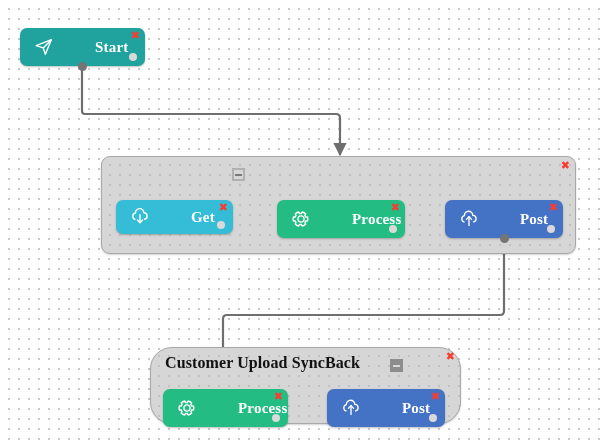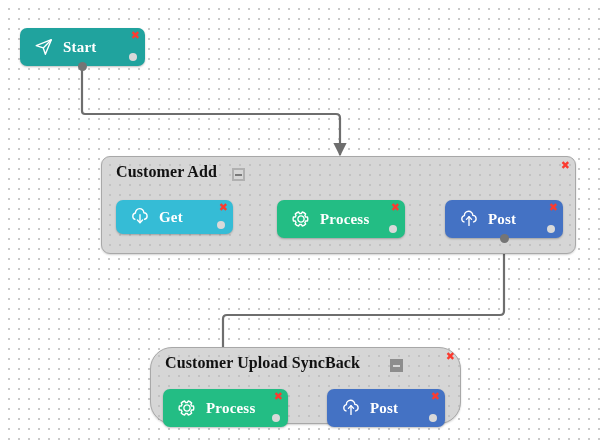--- a/index.html
+++ b/index.html
@@ -97,20 +97,21 @@
 
   
   .node {
     position: absolute;
     box-sizing: border-box;
     border-radius: 7px;
     box-shadow: 0 1px 2px rgba(0,0,0,0.25);
     display: flex;
     align-items: center;
     cursor: pointer;
+    gap: 32px;
   }
   .node-icon {
     margin-left: 13px;
     width: 22px;
     height: 22px;
     flex: 0 0 auto;
     display: flex;
     align-items: center;
     justify-content: center;
   }
@@ -184,21 +185,20 @@
         <path d="M11.2 13 L20 4"></path>
       </svg>
     </span>
     <span class="node-label">Start</span>
     <span class="node-close">✖</span>
     <span class="node-status"></span>
   </div>
   <div class="port" style="left:78px; top:62px;"></div>
 
   <div class="group" style="left:101px; top:156px; width:475px; height:98px;">
-    <span class="group-title">Customer Add</span>
     <span class="group-collapse outline" style="left:130px; top:11px;"></span>
     <span class="group-close" style="right:5px; top:3px;">✖</span>
   </div>
 
   <div class="node" style="left:116px; top:200px; width:117px; height:34px; background:#35bcd6;">
     <span class="node-icon">
       <svg width="22" height="22" viewBox="0 0 24 24" fill="none" stroke="#ffffff" stroke-width="1.5" stroke-linecap="round" stroke-linejoin="round">
         <path d="M6.5 14.5 A3.6 3.6 0 0 1 7 7.6 A4.6 4.6 0 0 1 16.2 7.4 A3.6 3.6 0 0 1 17 14.5"></path>
         <path d="M12 9.5 L12 18"></path>
         <path d="M9.2 15.3 L12 18.2 L14.8 15.3"></path>

